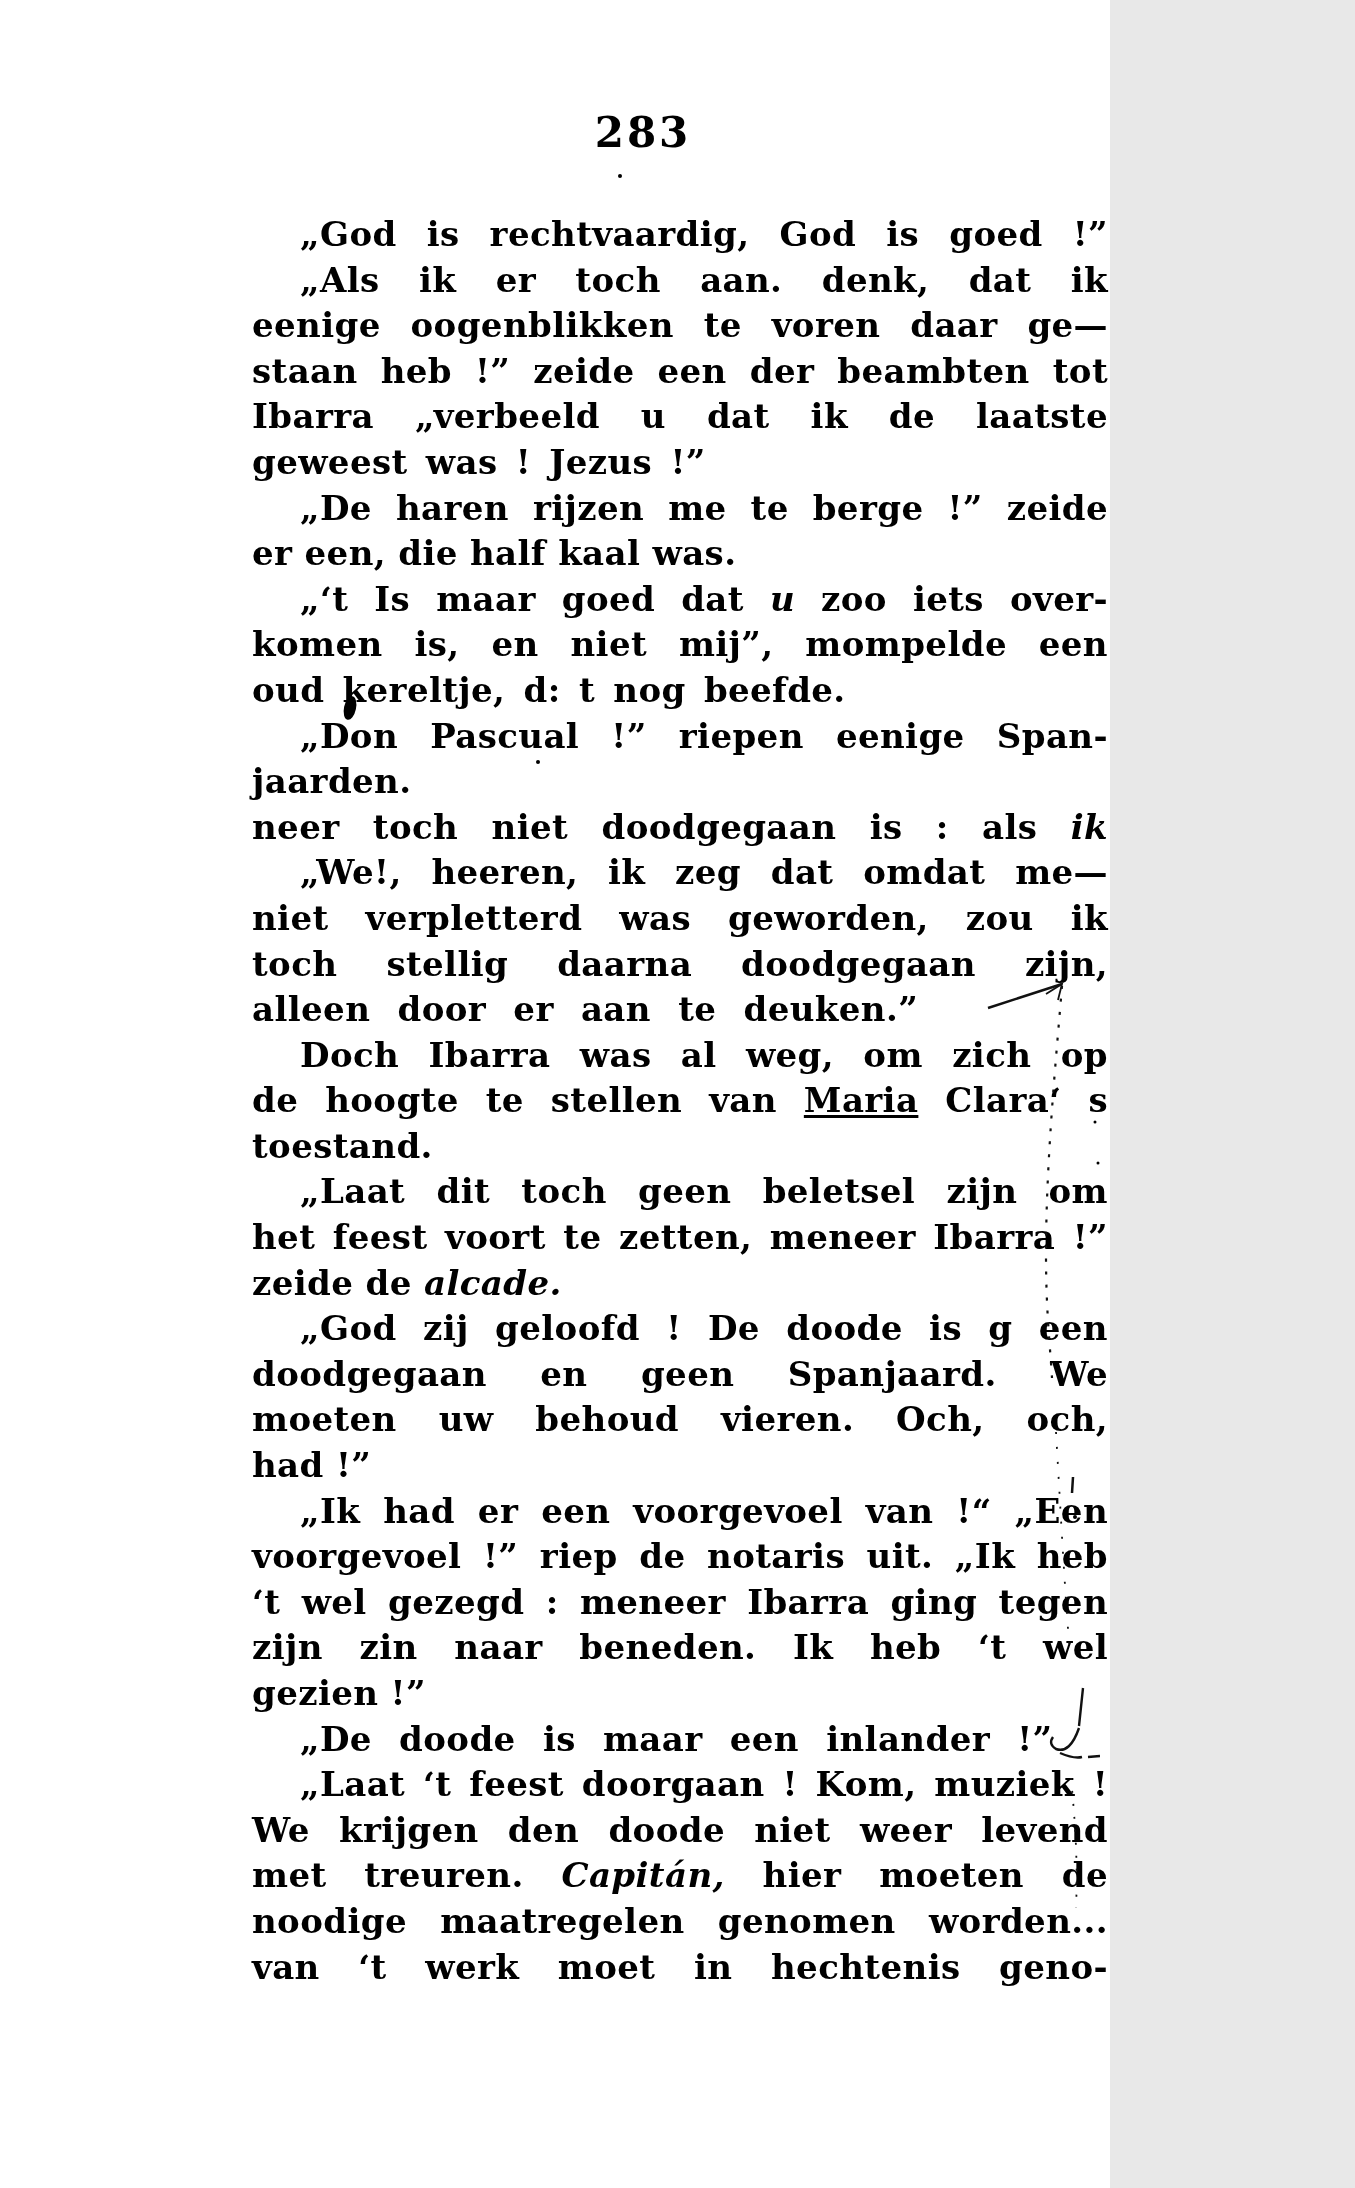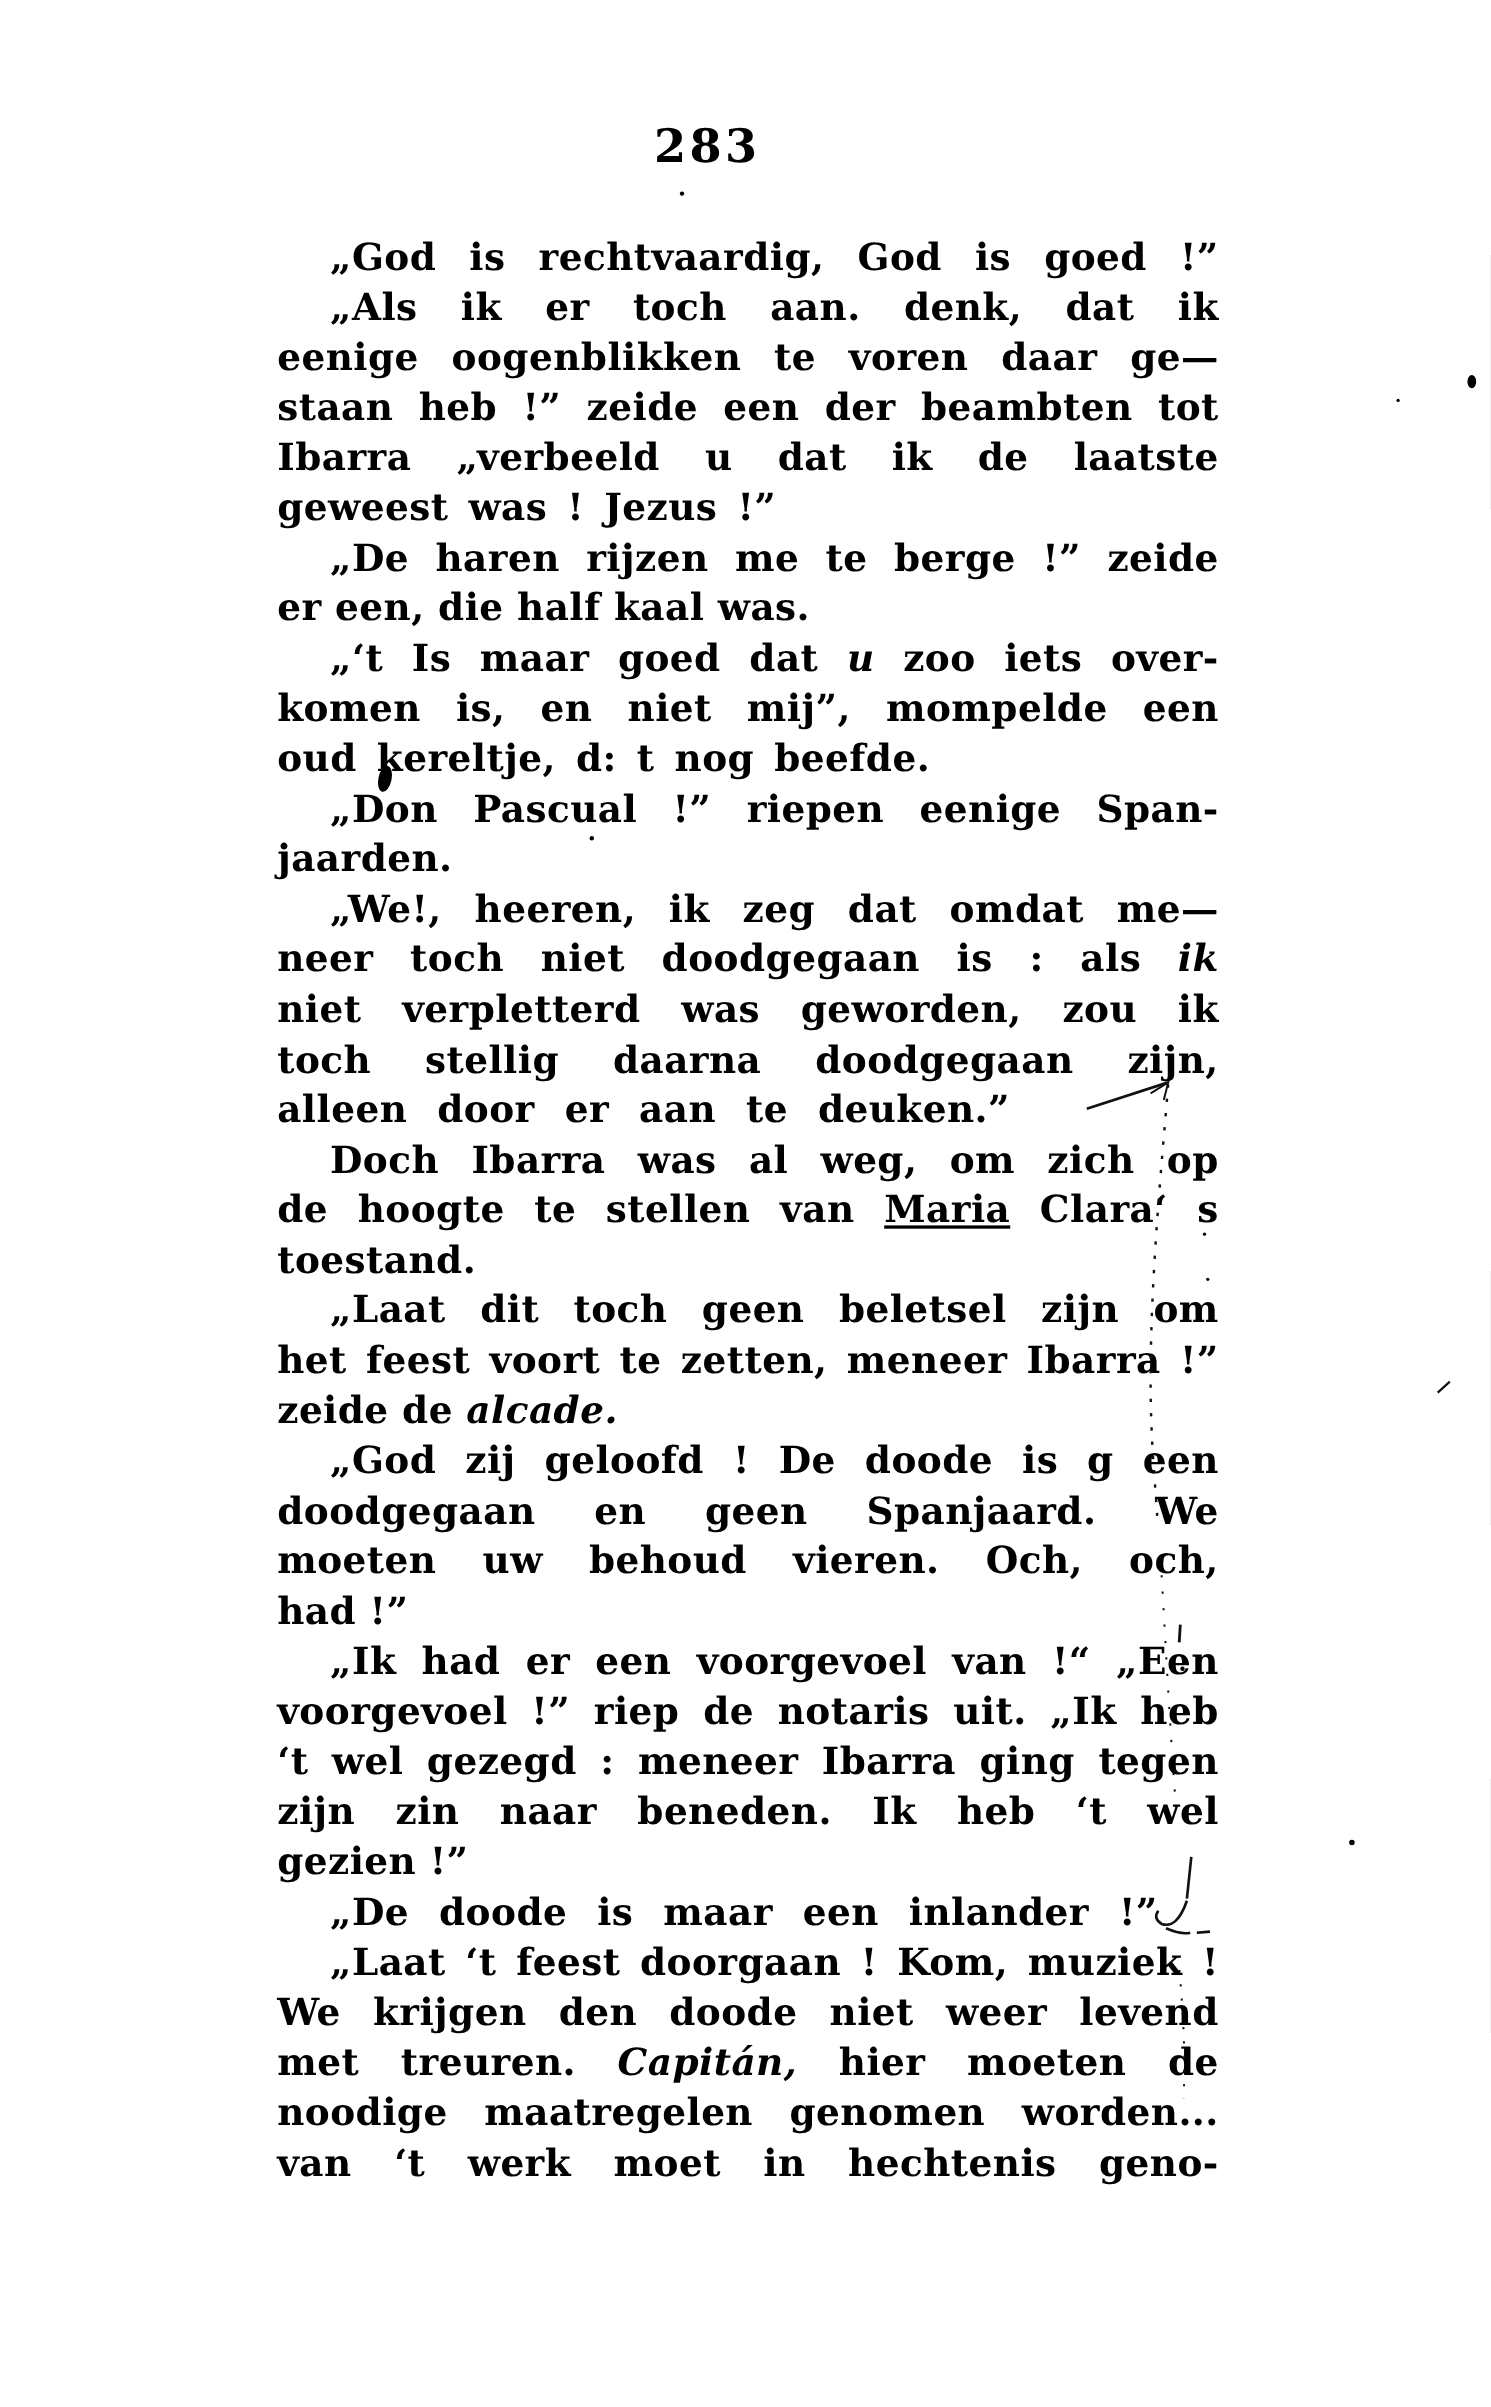--- a/index.html
+++ b/index.html
@@ -1,18 +1,18 @@
 <!DOCTYPE html>
 <html><head>
 <meta charset="utf-8">
 <style>
   html,body{margin:0;padding:0;background:#e8e8e8;}
   .page{
     position:relative;
-    width:1355px;height:2188px;
+    width:1110px;height:2188px;
     background:#ffffff;
     overflow:hidden;
     font-family:"DejaVu Serif", serif;
     color:#000;
   }
   .page-number{
     position:absolute;
     top:108px;left:568px;width:150px;
     text-align:center;
     font-size:42px;font-weight:700;
@@ -58,22 +58,22 @@
       <div class="line"><span>staan heb !” zeide een der beambten tot</span></div>
       <div class="line"><span>Ibarra „verbeeld u dat ik de laatste</span></div>
       <div class="line nofill ws1"><span>geweest was ! Jezus !”</span></div>
       <div class="line ind"><span>„De haren rijzen me te berge !” zeide</span></div>
       <div class="line nofill"><span>er een, die half kaal was.</span></div>
       <div class="line ind"><span>„‘t Is maar goed dat </span><span class="it">u</span><span> zoo iets over-</span></div>
       <div class="line"><span>komen is, en niet mij”, mompelde een</span></div>
       <div class="line nofill ws1"><span>oud kereltje, d: t nog beefde.</span></div>
       <div class="line ind"><span>„Don Pascual !”  riepen eenige Span-</span></div>
       <div class="line nofill"><span>jaarden.</span></div>
+      <div class="line"><span>neer toch niet doodgegaan is : als </span><span class="it">ik</span></div>
       <div class="line ind"><span>„We!, heeren, ik zeg dat omdat me—</span></div>
-      <div class="line"><span>neer toch niet doodgegaan is : als </span><span class="it">ik</span></div>
       <div class="line"><span>niet verpletterd was geworden, zou ik</span></div>
       <div class="line"><span>toch stellig daarna doodgegaan zijn,</span></div>
       <div class="line nofill ws2"><span>alleen door er aan te deuken.”</span></div>
       <div class="line ind"><span>Doch Ibarra was al weg,  om zich op</span></div>
       <div class="line"><span>de hoogte te stellen van </span><span class="ul">Maria</span><span> Clara‘ s</span></div>
       <div class="line nofill"><span>toestand.</span></div>
       <div class="line ind"><span>„Laat dit toch geen beletsel zijn om</span></div>
       <div class="line"><span>het feest voort te zetten, meneer Ibarra !”</span></div>
       <div class="line nofill"><span>zeide de </span><span class="it">alcade.</span></div>
       <div class="line ind"><span>„God zij geloofd ! De doode is g een</span></div>

